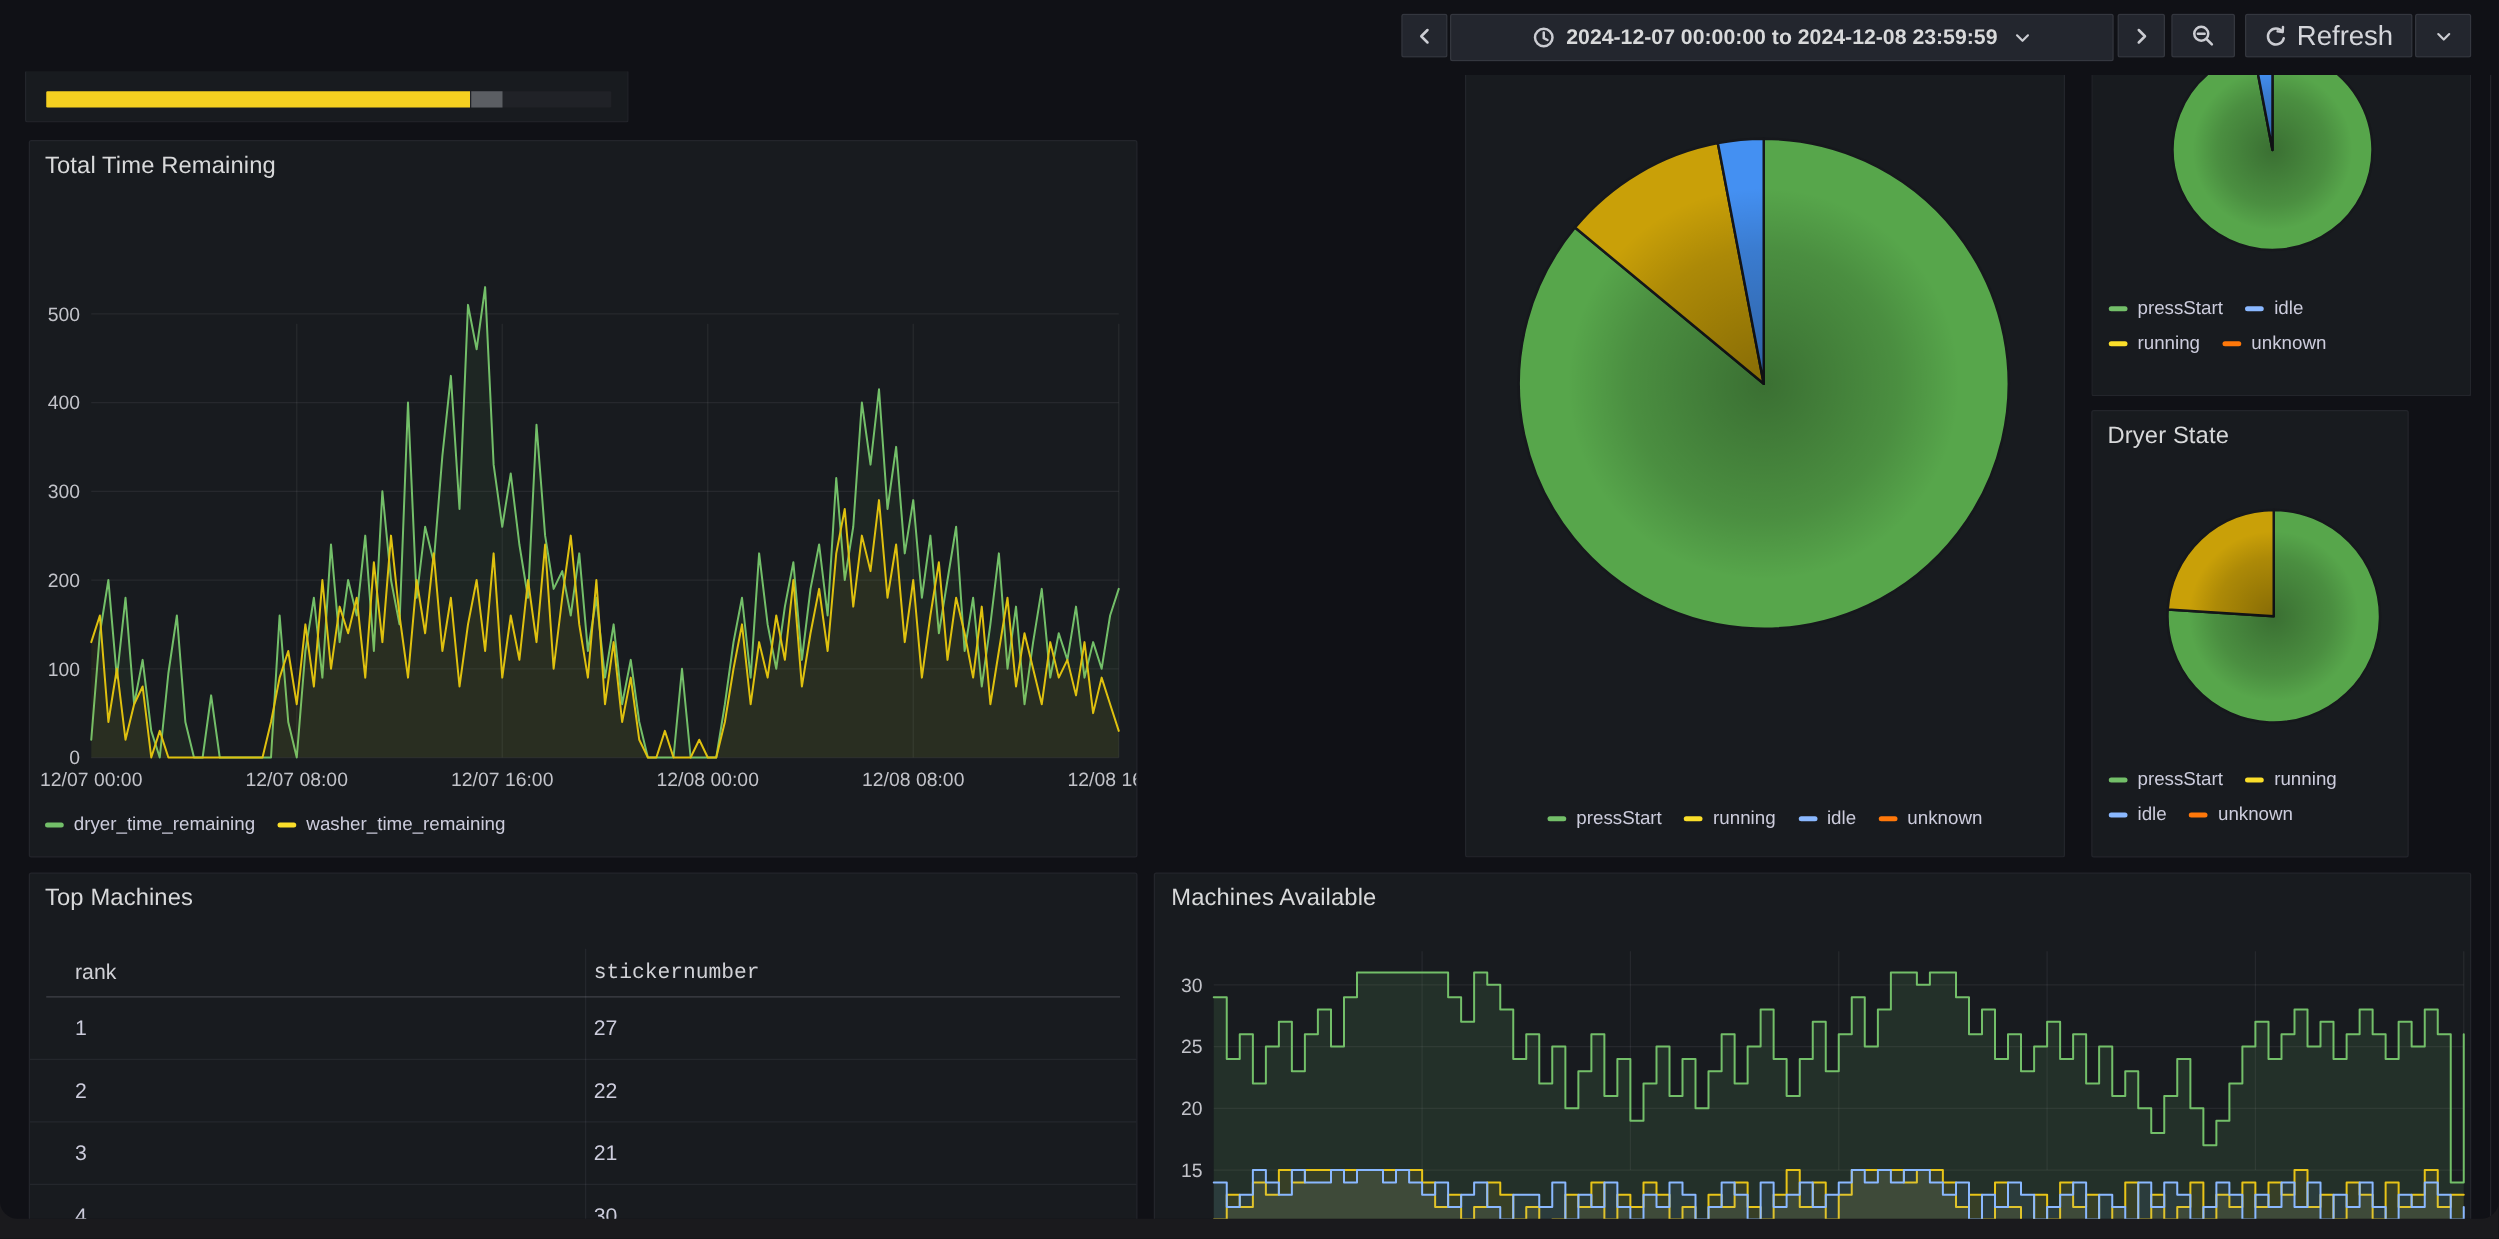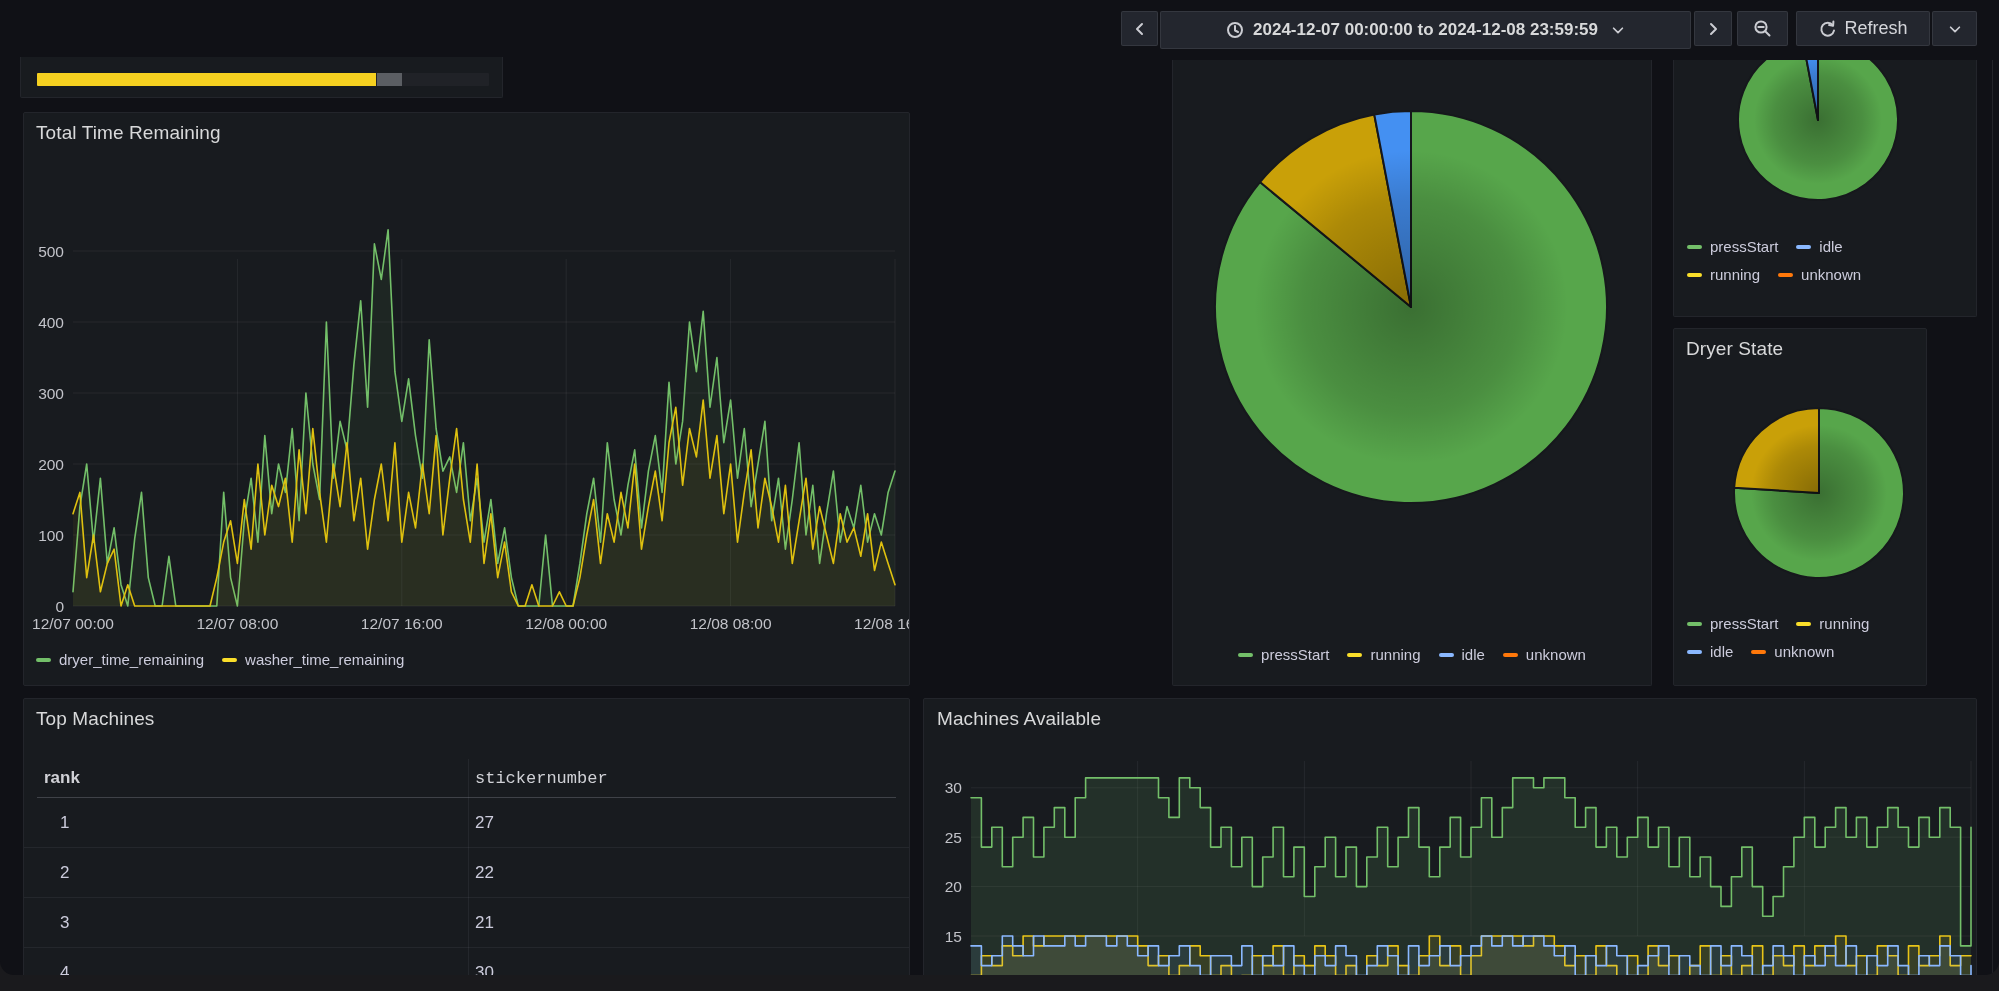--- a/index.html
+++ b/index.html
@@ -11,21 +11,21 @@
   #app { position:absolute; left:0; top:0; width:1999px; height:975px;
     background:#101116; border-radius:0 0 14px 14px; overflow:hidden; }
 
   
   .tbtn { position:absolute; top:11px; height:35px; background:#23262e;
     border:1px solid rgba(204,204,220,0.10); border-radius:2px;
     display:flex; align-items:center; justify-content:center;
     color:#d4d5da; cursor:pointer; }
   .tbtn svg { stroke:#cbccd2; fill:none; stroke-width:2; stroke-linecap:round; stroke-linejoin:round; }
   #time-picker { gap:9px; padding:18px 12px; font-size:17px; font-weight:600; color:#d8d9da; }
-  #refresh-btn { gap:8px; font-size:18px; font-weight:500; }
+  #refresh-btn { gap:8px; font-size:22px; font-weight:500; }
 
   
   .panel { position:absolute; background:#181b1f; border:1px solid #23252b; border-radius:2px; }
   .panel-title { position:absolute; left:12px; top:9px; font-size:19px; font-weight:500;
     color:#d8d9da; letter-spacing:.1px; white-space:nowrap; }
 
   
   .legend { position:absolute; display:flex; flex-direction:column; gap:11px; }
   .legend-row { display:flex; gap:18px; align-items:center; }
   .legend-item { display:inline-flex; align-items:center; gap:8px; cursor:pointer; }
@@ -259,21 +259,21 @@
             <span class="legend-item">
               <span class="legend-swatch" style="background: rgb(255, 120, 10);"></span>
               <span class="legend-label">unknown</span>
             </span>
           </div>
         </div>
     </div>
 
     <div class="panel" style="left:23px; top:698px; width:887px; height:282px;">
       <div class="panel-title">Top Machines</div>
-      <div class="tbl-header-cell" style="left:20px;font-weight:bold;">rank</div>
+      <div class="tbl-header-cell" style="left:36px;">rank</div>
       <div class="tbl-header-cell" style="left:451px;font-family:Liberation Mono, monospace;">stickernumber</div>
       <div id="tm-header-line"></div>
       <div id="tm-col-divider"></div>
       <div class="tbl-rows" id="tm-rows">
           <div class="tbl-row">
             <div class="tbl-cell" style="left: 36px;">1</div>
             <div class="tbl-cell" style="left: 451px;">27</div>
           </div>
           <div class="tbl-row">
             <div class="tbl-cell" style="left: 36px;">2</div>

